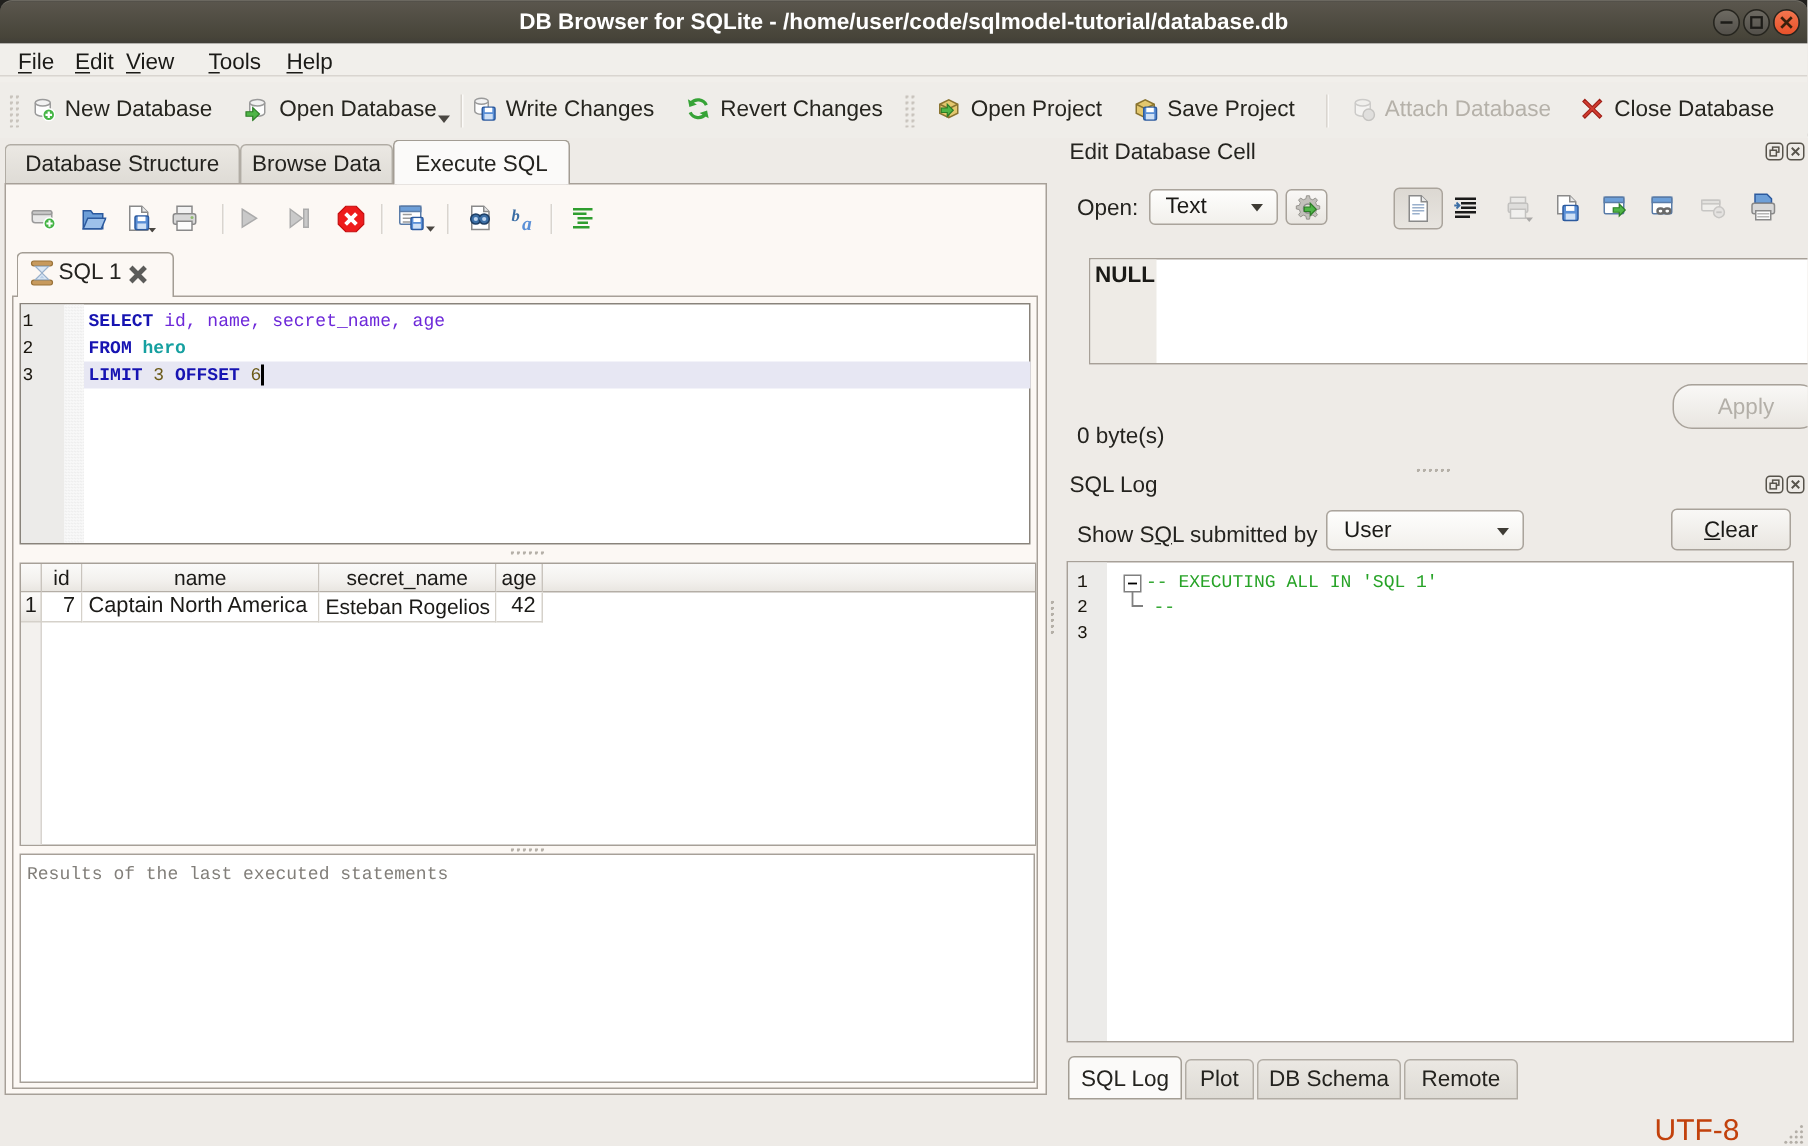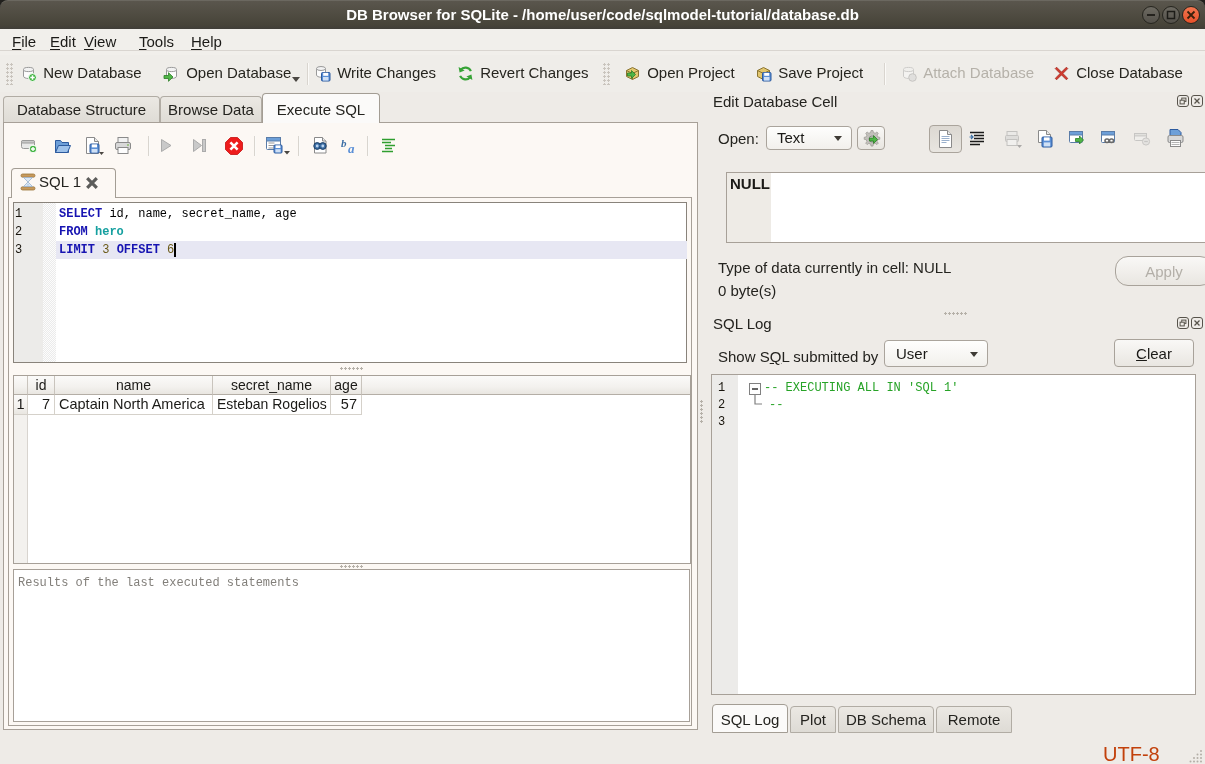--- a/index.html
+++ b/index.html
@@ -52,21 +52,21 @@
 #editor { left:13px; top:202px; width:674px; height:161px; background:#fff; border:1px solid #89837b;
   font-family:"Liberation Mono", monospace; font-size:12px; }
 #edmargin { left:0; top:0; width:29px; height:159px; background:#ecebe9; }
 #edfold { left:29px; top:0; width:13px; height:159px;
   background-image:conic-gradient(#ebebeb 25%, #fcfcfc 0 50%, #ebebeb 0 75%, #fcfcfc 0);
   background-size:2px 2px; }
 .edline { position:absolute; left:0; width:100%; height:18px; line-height:18px; white-space:pre; }
 .ln { position:absolute; left:1px; width:20px; color:#18140c; }
 .code { position:absolute; left:45px; }
 .kw { color:#1714b2; font-weight:bold; }
-.idn { color:#000000; }
+.idn { color:#6d28d9; }
 .num { color:#6b5a18; }
 .tbl { color:#16a0a0; font-weight:bold; }
 #hl3 { position:absolute; left:42px; top:38px; width:631px; height:18px; background:#e7e7f3; }
 .cursor { border-left:2px solid #000; }
 
 
 #rtable { left:13px; top:375px; width:678px; height:189px; background:#fff; border:1px solid #a7a098; }
 .th { position:absolute; top:0; height:19px; background:linear-gradient(#fbfaf9,#f3f1ee 60%,#e9e6e1);
   border-right:1px solid #c9c4bd; border-bottom:1px solid #b4aea6; font-size:14px; text-align:center;
   color:#1b1a17; line-height:18px; white-space:nowrap; }
@@ -318,21 +318,21 @@
     <div style="position:absolute; left:0; top:19px; width:14px; bottom:0; background:#f3f1ee; border-right:1px solid #d8d4cf;"></div>
     <div class="th vh" style="left:0; width:14px;"></div>
     <div class="th" style="left:14px; width:27px;">id</div>
     <div class="th" style="left:41px; width:158px;">name</div>
     <div class="th" style="left:199px; width:118px;">secret_name</div>
     <div class="th" style="left:317px; width:31px;">age</div>
     <div class="td vh" style="left:0; width:14px;">1</div>
     <div class="td" style="left:14px; width:27px; text-align:right;">7</div>
     <div class="td" style="left:41px; width:158px;">Captain North America</div>
     <div class="td" style="left:199px; width:118px; font-size:14px;">Esteban Rogelios</div>
-    <div class="td" style="left:317px; width:31px; text-align:right;">57</div>
+    <div class="td" style="left:317px; width:31px; text-align:right;">42</div>
   </div>
 
   <div class="abs" id="msg">
       <div style="position:absolute; left:4px; top:6px;">Results of the last executed statements</div>
     </div>
 
   <div class="splitdots" style="left:340px; top:367px;"></div>
   <div class="splitdots" style="left:340px; top:565px;"></div>
 
   <div class="docktitle" style="left:713px; top:93px;">Edit Database Cell</div>
@@ -406,37 +406,36 @@
       <rect x="3" y="7.5" width="15" height="7" rx="1.5" fill="#d8d8d8" stroke="#8a8a8a"></rect>
       <rect x="5.5" y="12.5" width="10" height="6" fill="#fdfdfd" stroke="#8a8a8a"></rect>
       <path d="M6.5 14.5 h8 M6.5 16.5 h8" stroke="#b5b5b5"></path>
     </svg>
 
   <div class="abs" id="cellarea">
       <div id="cellnull"></div>
       <div style="position:absolute; left:3px; top:2px; font-size:15px; font-weight:bold; color:#1b1a17;">NULL</div>
     </div>
 
-  <div class="docktitle" style="left:718px; top:259px;">Type of data currently in cell: NULL</div>
   <div class="docktitle" style="left:718px; top:282px;">0 byte(s)</div>
   <div class="pushbtn" style="left:1115px; top:256px; width:98px; height:30px; color:#b3afa8; line-height:29px;border-radius:13px;">Apply</div>
 
   <div class="splitdots" style="left:944px; top:312px;"></div>
 
   <div class="docktitle" style="left:713px; top:315px;">SQL Log</div>
   <svg class="dockbtn" style="left:1177px; top:317px;" width="12" height="12" viewBox="0 0 12 12">
       <rect x="4.5" y="2.5" width="5" height="4" fill="none" stroke="#57534b" stroke-width="1.2"></rect>
       <rect x="2.5" y="5" width="5" height="4.5" fill="#eeebe6" stroke="#57534b" stroke-width="1.2"></rect>
     </svg>
   <svg class="dockbtn" style="left:1191px; top:317px;" width="12" height="12" viewBox="0 0 12 12">
       <path d="M3 3 L9 9 M9 3 L3 9" stroke="#57534b" stroke-width="1.5"></path>
     </svg>
 
   <div class="docktitle" style="left:718px; top:348px;">Show S<u>Q</u>L submitted by</div>
-  <div class="combo" style="left:884px; top:340px; width:104px; height:27px;">
+  <div class="combo" style="left:884px; top:340px; width:132px; height:27px;">
       <span style="position:absolute; left:11px; top:4px;">User</span>
       <span class="arr"></span>
     </div>
   <div class="pushbtn" style="left:1114px; top:339px; width:80px; height:28px; line-height:27px;"><u>C</u>lear</div>
 
   <div class="abs" id="loga">
     <div id="logmargin" class="abs"></div>
     <div class="edline" style="top:4px;"><span class="ln" style="left:6px;">1</span><span class="green" style="position:absolute; left:52px;">-- EXECUTING ALL IN 'SQL 1'</span></div>
     <div class="edline" style="top:21px;"><span class="ln" style="left:6px;">2</span><span class="green" style="position:absolute; left:57px;">--</span></div>
     <div class="edline" style="top:38px;"><span class="ln" style="left:6px;">3</span></div>

